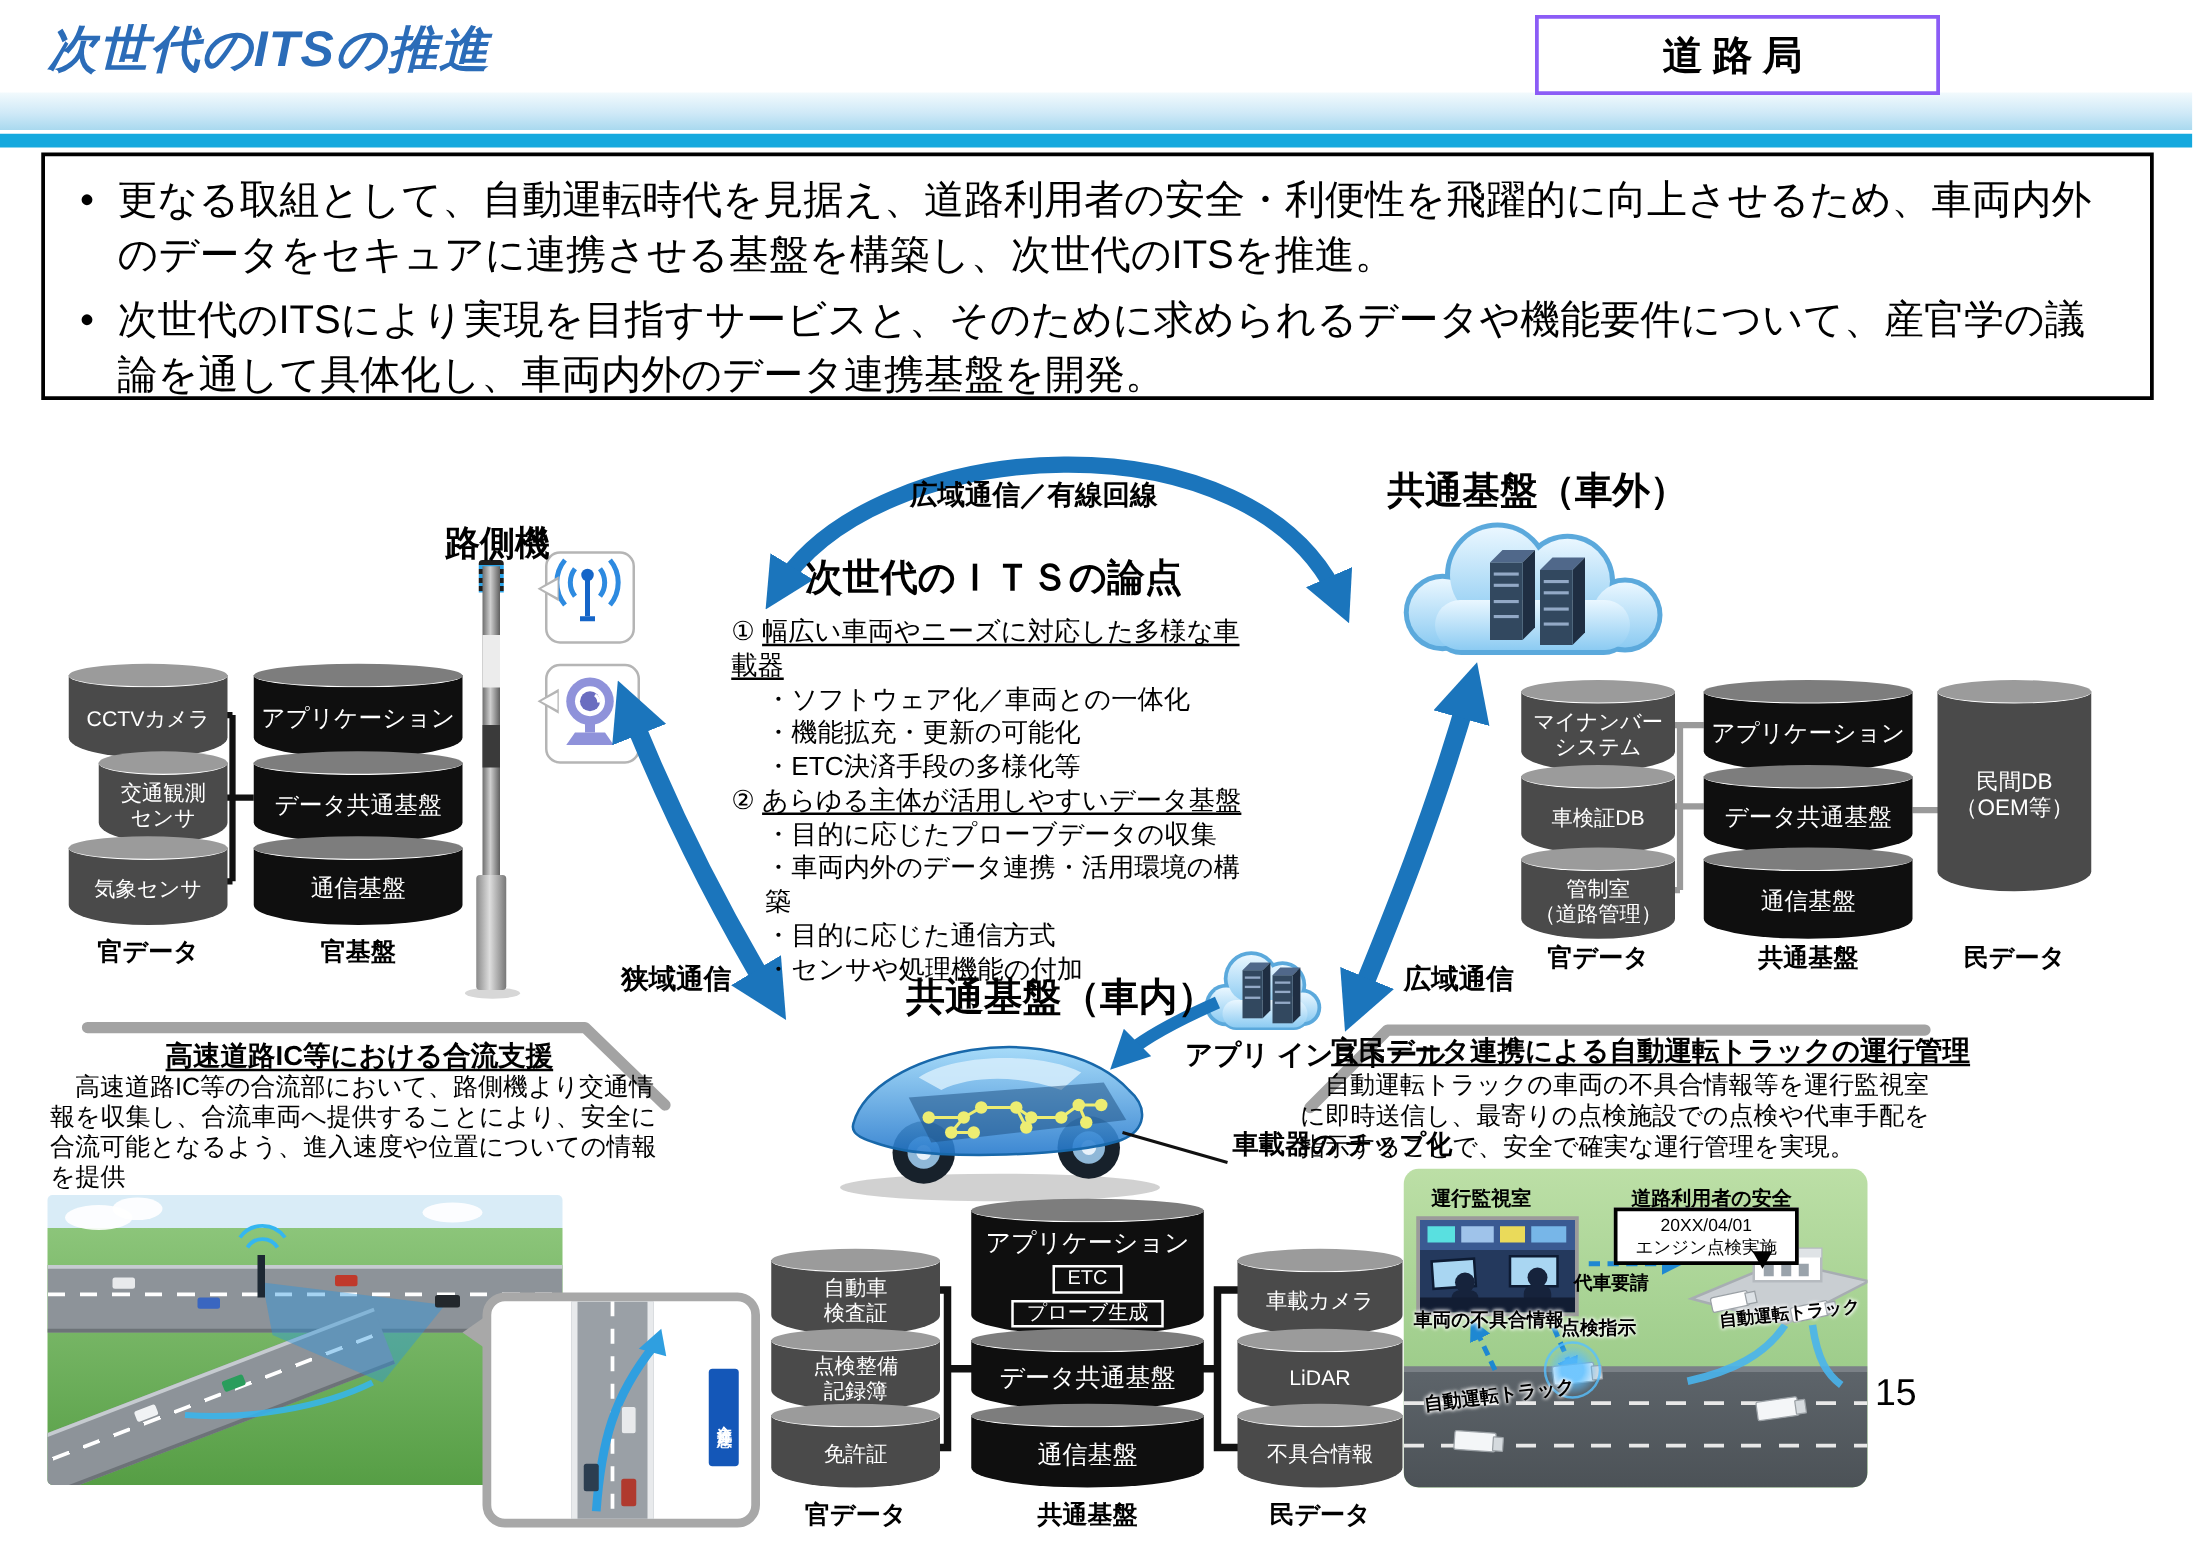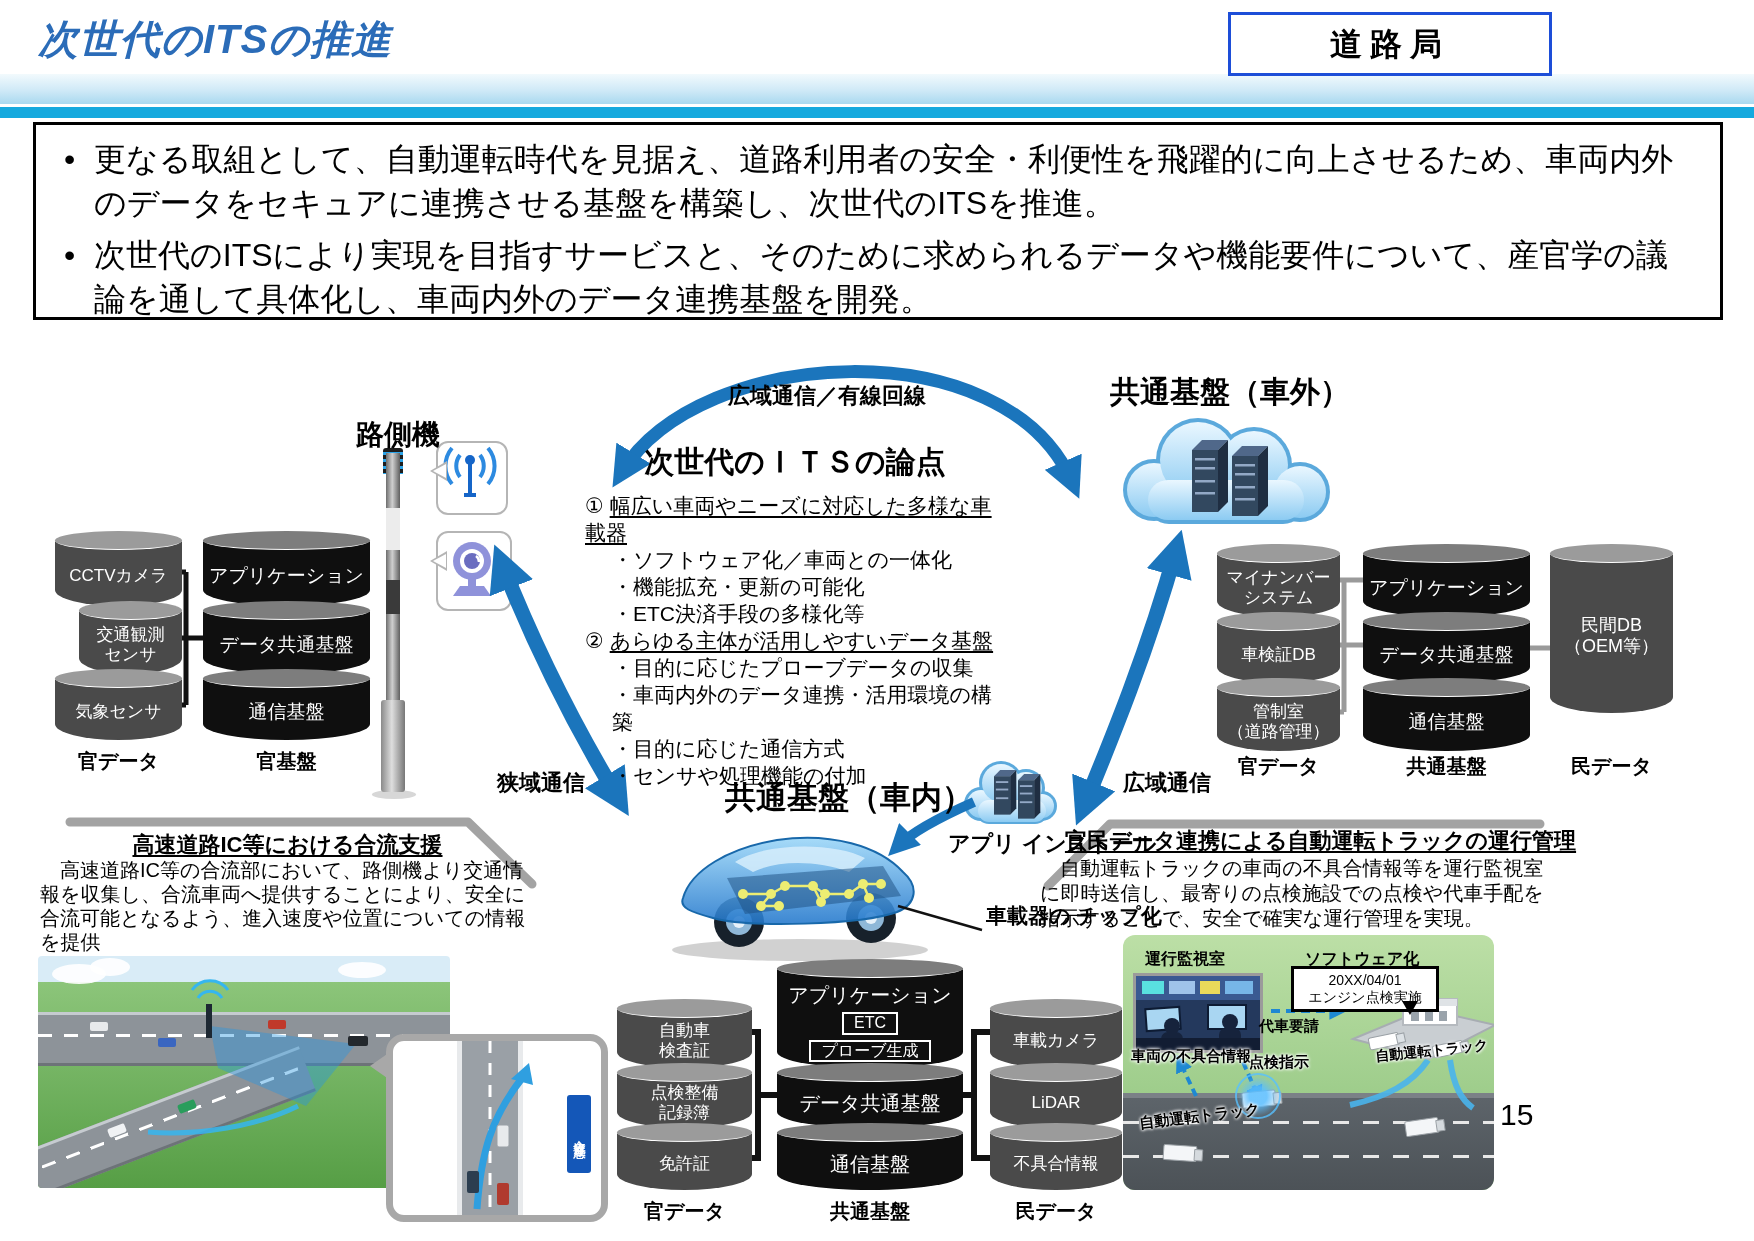--- a/index.html
+++ b/index.html
@@ -4,21 +4,21 @@
 <style>
   html,body{margin:0;padding:0;background:#fff;}
   body{font-family:"Liberation Sans","DejaVu Sans",sans-serif;color:#000;}
   .slide{position:relative;width:1754px;height:1241px;background:#fff;overflow:hidden;}
   .abs{position:absolute;}
   .pre{white-space:pre-line;}
   .lbl{position:absolute;font-weight:bold;white-space:nowrap;z-index:8;}
 
   
   .page-title{left:38px;top:12px;font-size:40px;font-weight:bold;font-style:italic;color:#2b6cb8;z-index:9;letter-spacing:1px;}
-  .badge{left:1228px;top:12px;width:318px;height:58px;border:3px solid #1d4ed8;background:#fff;
+  .badge{left:1228px;top:12px;width:318px;height:58px;border:3px solid #8b5cf6;background:#fff;
          font-size:32px;font-weight:600;letter-spacing:8px;text-align:center;line-height:58px;z-index:9;}
   .band{left:0;top:74px;width:1754px;height:30px;background:linear-gradient(180deg,#f2fafd 0%,#cfe9f7 55%,#a9d9ef 100%);border-bottom:3px solid #fff;}
   .cyanbar{left:0;top:107px;width:1754px;height:11px;background:#15a9de;}
   .summary{left:33px;top:122px;width:1640px;height:168px;border:3px solid #000;background:#fff;padding:12px 22px;z-index:5;}
   .bullet{position:relative;font-size:32px;line-height:44px;padding-left:36px;}
   .bullet::before{content:"\2022";position:absolute;left:6px;top:0;}
   .bullet + .bullet{margin-top:8px;}
 
   
   .stack{position:absolute;display:flex;flex-direction:column;gap:4px;padding-top:10px;z-index:7;}
@@ -455,21 +455,21 @@
           <rect x="89" y="5" width="28" height="13" fill="#77b6e8"></rect>
         <rect x="10" y="32" width="34" height="22" fill="#a9d6f2" stroke="#0d1b33" stroke-width="2" transform="rotate(-4 27 43)"></rect>
         <rect x="72" y="29" width="38" height="24" fill="#a9d6f2" stroke="#0d1b33" stroke-width="2"></rect>
         <circle cx="36" cy="50" r="8" fill="#16233c"></circle>
           <rect x="25" y="56" width="22" height="16" rx="7" fill="#16233c"></rect>
         <circle cx="94" cy="46" r="8" fill="#16233c"></circle>
           <rect x="83" y="52" width="22" height="16" rx="7" fill="#16233c"></rect>
         <rect x="0" y="62" width="124" height="12" fill="#121d33"></rect>
       </svg>
     </div>
-    <div class="small" style="left:182px;top:14px;">ソフトウェア化</div>
+    <div class="small" style="left:182px;top:14px;">道路利用者の安全</div>
     <div class="callout pre">20XX/04/01
 エンジン点検実施</div>
     <svg class="abs" style="left:0;top:0;z-index:4;" width="371" height="255">
       <defs>
           <marker id="mS" markerWidth="4.4" markerHeight="4.4" refX="2.4" refY="2.2" orient="auto">
             <path d="M0,0L4.4,2.2L0,4.4Z" fill="#1e88d2"></path>
           </marker>
         </defs>
       <path d="M 305 125 C 289 149 263 162 227 170" stroke="#49b4ec" stroke-width="6" fill="none" opacity="0.9"></path>
       <path d="M 327 125 C 331 153 339 165 350 173" stroke="#49b4ec" stroke-width="6" fill="none" opacity="0.9"></path>

